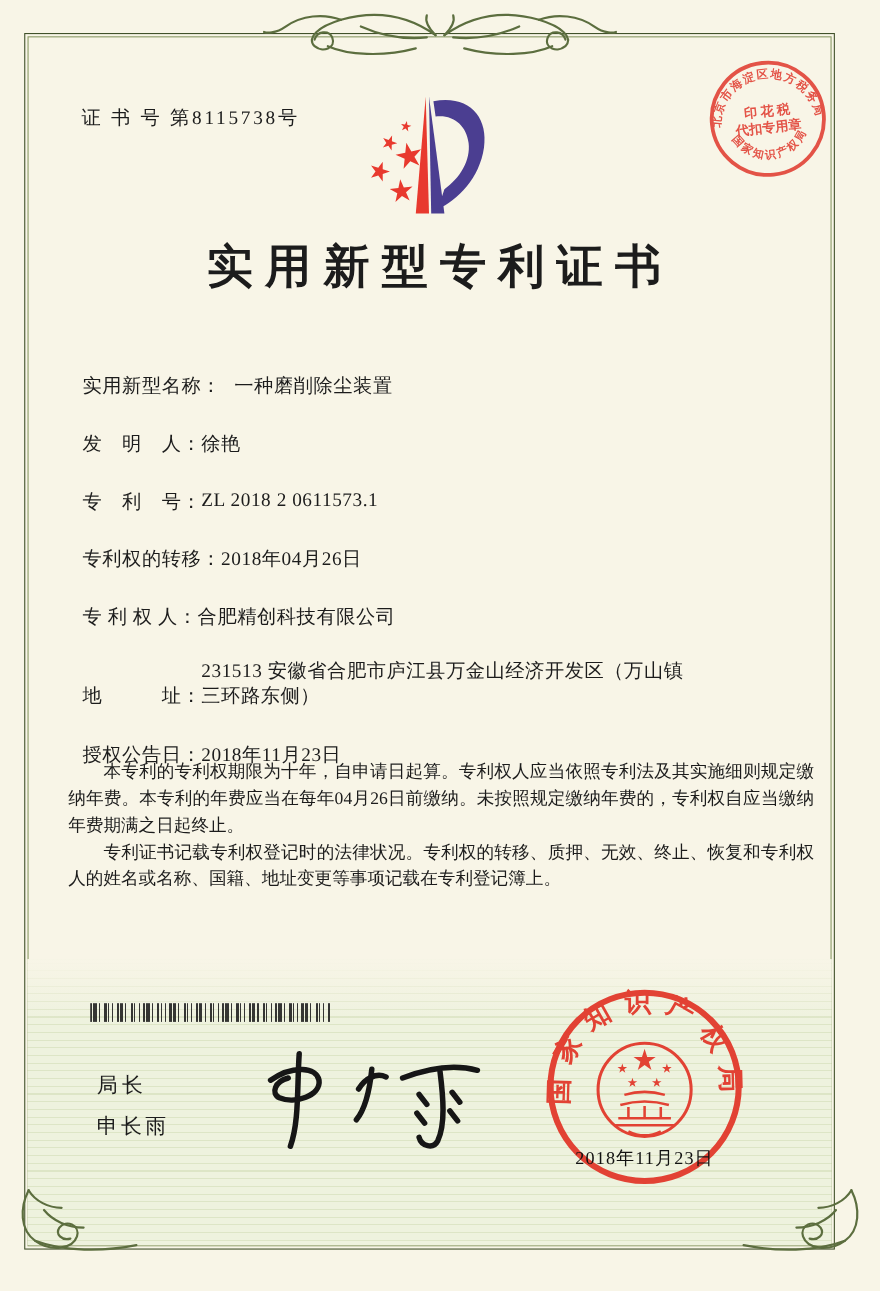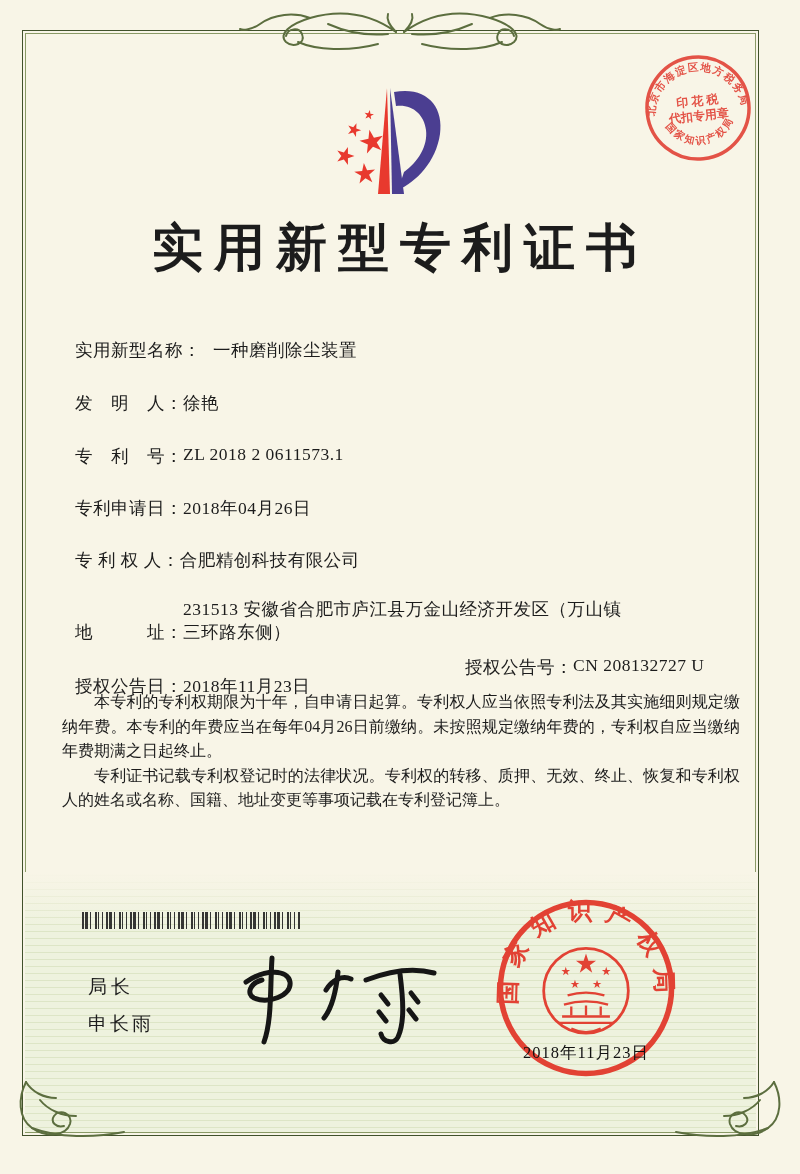--- a/index.html
+++ b/index.html
@@ -14,21 +14,21 @@
   .waves{position:absolute;left:25px;top:872px;width:731px;height:260px;
          background:repeating-linear-gradient(180deg,#eef2de 0 3px,#dde5c6 3px 4px,#eef2de 4px 7px);}
   .waves::before{content:"";position:absolute;left:0;top:0;right:0;height:56px;
          background:linear-gradient(180deg,#f8f5e7 0%,rgba(248,245,231,0) 100%);}
   
   .orn{position:absolute;pointer-events:none;}
   .orn path{fill:none;stroke:#5c6e3f;stroke-width:2;stroke-linecap:round;}
   
   .cert-no{position:absolute;left:74px;top:95px;font-size:17.5px;letter-spacing:2.5px;}
   .title{position:absolute;left:0;right:0;top:214px;margin:0;text-align:center;
-         font-size:51px;font-weight:700;letter-spacing:11px;}
+         font-size:42px;font-weight:700;letter-spacing:11px;}
   .fld{position:absolute;left:75px;font-size:17.5px;letter-spacing:.5px;display:flex;}
   .fld .lab{white-space:pre;flex:none;}
   .fld .val{white-space:pre-wrap;}
   .fld-addr .val{width:452px;line-height:23px;}
   .fld-pub2{left:465px;}
   .bodytext{position:absolute;left:62px;top:690px;width:678px;font-size:16px;
             line-height:24.5px;text-align:justify;}
   .bodytext p{margin:0;text-indent:2em;}
   
   .barcode{position:absolute;left:82px;top:912px;width:218px;height:17px;opacity:.88;
@@ -84,20 +84,21 @@
   </svg>
   <svg class="orn" style="left:668px;top:1080px;" width="118" height="62" viewBox="0 0 118 62">
     <g transform="translate(118,0) scale(-1,1)">
       <path d="M12,2 C4,18 4,38 18,48 C32,58 52,56 56,44 C59,34 46,28 40,36 C36,42 42,48 50,46"></path>
       <path d="M18,48 C44,58 80,58 110,52"></path>
       <path d="M26,20 C34,30 48,36 62,36"></path>
       <path d="M12,2 C18,12 30,18 42,18"></path>
     </g>
   </svg>
 
+  <div class="cert-no">证 书 号 第8115738号</div>
 
   <svg class="tax-stamp" width="112" height="112" viewBox="0 0 112 112">
     <circle cx="56" cy="56" r="51" fill="none" stroke="#e2463a" stroke-width="3.5"></circle>
     <defs>
       <path id="taxTop" d="M 13,72 A 44,44 0 1 1 99,72" fill="none"></path>
       <path id="taxBot" d="M 20,66 A 38,38 0 0 0 92,66" fill="none"></path>
     </defs>
     <text font-size="10.5" fill="#e2463a" letter-spacing="1.5" font-family="'Liberation Serif','DejaVu Serif',serif" font-weight="700">
       <textPath href="#taxTop" startOffset="50%" text-anchor="middle">北京市海淀区地方税务局</textPath>
     </text>
@@ -133,38 +134,34 @@
   </div>
   <div class="fld" style="top:391px;">
     <span class="lab">发　明　人：</span>
     <span class="val">徐艳</span>
   </div>
   <div class="fld" style="top:444px;">
     <span class="lab">专　利　号：</span>
     <span class="val">ZL 2018 2 0611573.1</span>
   </div>
   <div class="fld" style="top:496px;">
-    <span class="lab">专利申请日：</span>
+    <span class="lab">专利权的转移：</span>
     <span class="val">2018年04月26日</span>
   </div>
   <div class="fld" style="top:548px;">
     <span class="lab">专 利 权 人：</span>
     <span class="val">合肥精创科技有限公司</span>
   </div>
   <div class="fld fld-addr" style="top:598px;align-items:flex-end;">
     <span class="lab">地　　　址：</span>
     <span class="val">231513 安徽省合肥市庐江县万金山经济开发区（万山镇三环路东侧）</span>
   </div>
   <div class="fld" style="top:674px;">
     <span class="lab">授权公告日：</span>
     <span class="val">2018年11月23日</span>
-  </div>
-  <div class="fld fld-pub2" style="top:655px;">
-    <span class="lab">授权公告号：</span>
-    <span class="val">CN 208132727 U</span>
   </div>
 
   <div class="bodytext">
     <p>本专利的专利权期限为十年，自申请日起算。专利权人应当依照专利法及其实施细则规定缴纳年费。本专利的年费应当在每年04月26日前缴纳。未按照规定缴纳年费的，专利权自应当缴纳年费期满之日起终止。</p>
     <p>专利证书记载专利权登记时的法律状况。专利权的转移、质押、无效、终止、恢复和专利权人的姓名或名称、国籍、地址变更等事项记载在专利登记簿上。</p>
   </div>
 
   <div class="barcode"></div>
 
   <div class="officer-title">局长</div>

